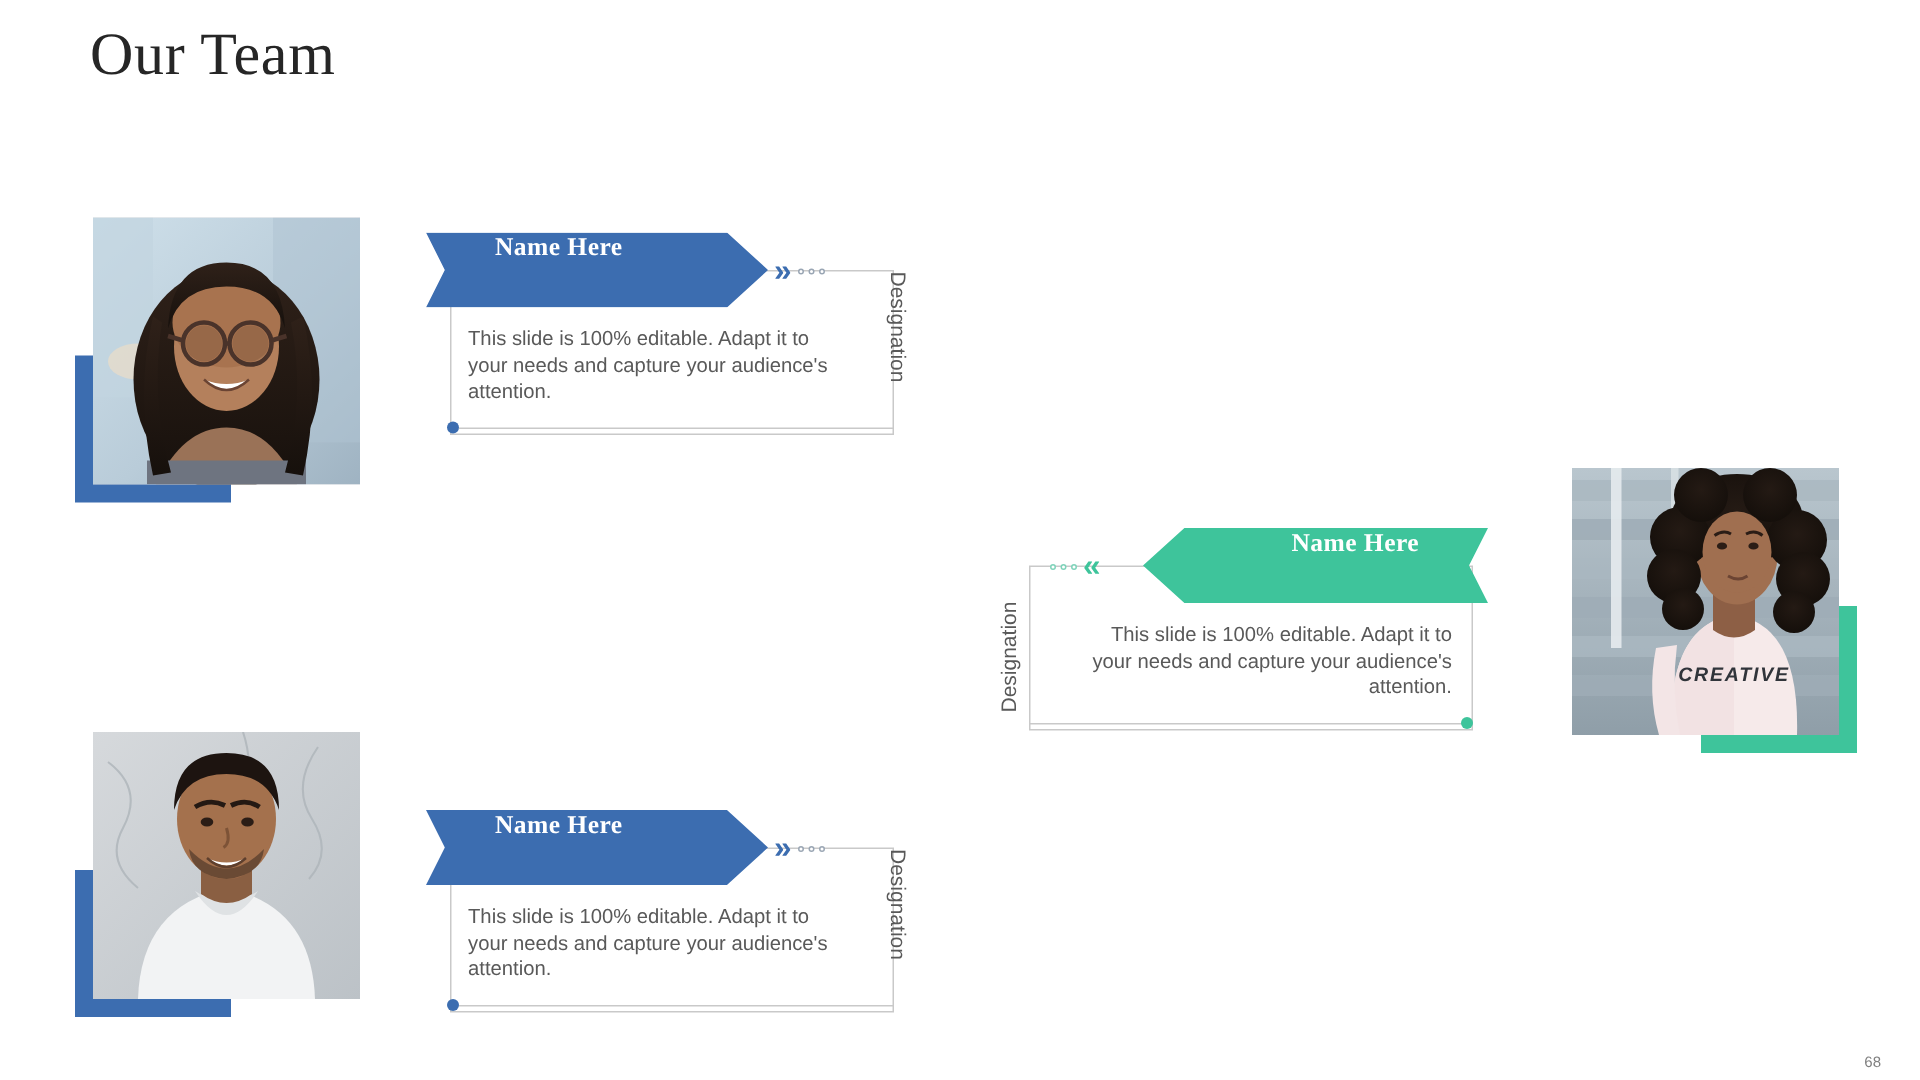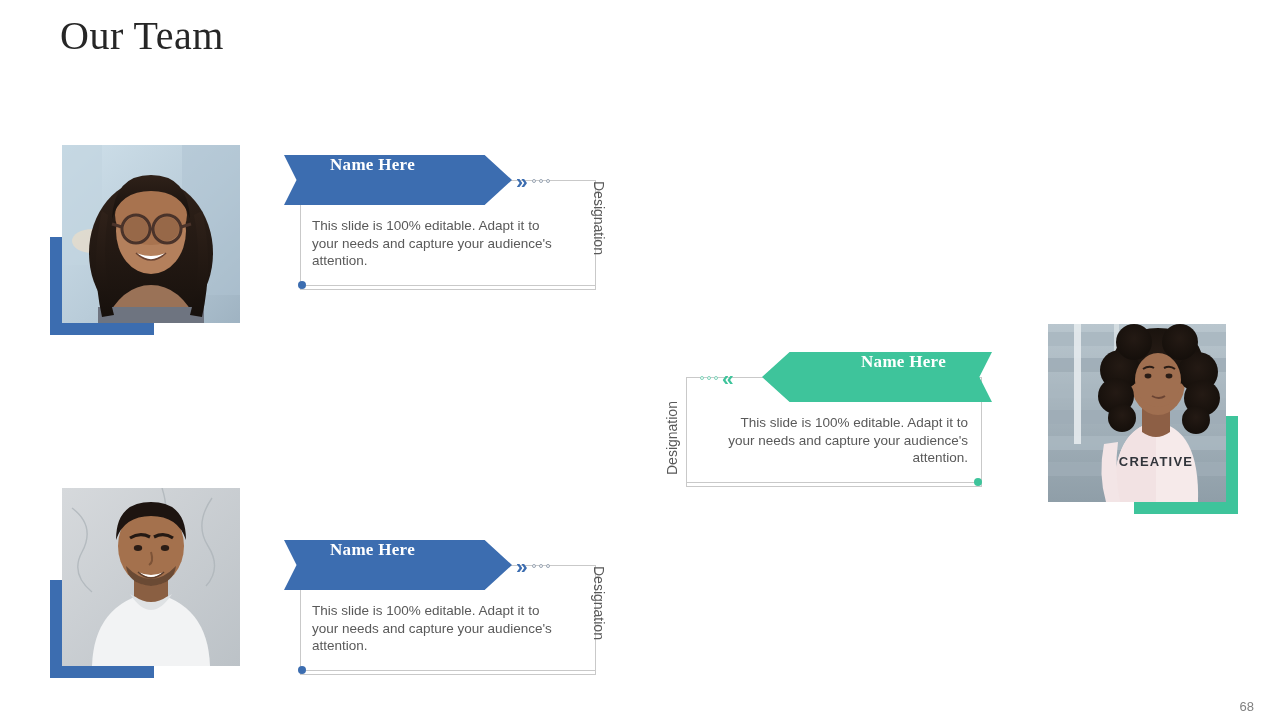--- a/index.html
+++ b/index.html
@@ -15,21 +15,21 @@
   .slide-title {
     position: absolute; left: 60px; top: 12px;
     font-family: "Liberation Serif", serif;
     font-size: 40px; color: #262626; letter-spacing: .5px;
     white-space: nowrap;
   }
 
   
   .page-number {
     position: absolute; right: 26px; bottom: 6px;
-    font-size: 13px; color: #808080;
+    font-size: 10px; color: #808080;
   }
 
   
   .photo-block { position: absolute; }
   .photo-accent { position: absolute; }
   .photo-frame {
     position: absolute; overflow: hidden;
     background: #cfd6dc;
   }
   .photo-img { width: 100%; height: 100%; display: block; }
@@ -178,21 +178,21 @@
         <span class="dot-sm teal"></span>
       </span>
       <span class="chev-glyph teal">«</span>
     </div>
     <div class="card-body right" style="left:42px; top:62px; width:240px;">This slide is 100% editable. Adapt it to your needs and capture your audience's attention.</div>
     <div class="base-line" style="left:0; top:130px; width:290px;"></div>
     <div class="base-dot teal" style="left:288px; top:126px;"></div>
     <div class="designation up" style="left:-22px; top:123px;">Designation</div>
   </div>
 
-  <div class="photo-block" style="left:1048px; top:324px; width:190px; height:190px;">
+  <div class="photo-block" style="left:1048px; top:312px; width:190px; height:190px;font-style:italic;">
     <div class="photo-accent" style="left:86px; top:92px; width:104px; height:98px; background:#3ec49b;"></div>
     <div class="photo-frame" style="left:0; top:0; width:178px; height:178px;">
       <svg class="photo-img" viewBox="0 0 178 178" preserveAspectRatio="xMidYMid slice">
         <defs>
           <linearGradient id="bg2" x1="0" y1="0" x2="0" y2="1">
             <stop offset="0%" stop-color="#b9c6ce"></stop>
               <stop offset="100%" stop-color="#8f9ea8"></stop>
           </linearGradient>
           <radialGradient id="curl2" cx="50%" cy="40%" r="70%">
             <stop offset="0%" stop-color="#241a14"></stop>

